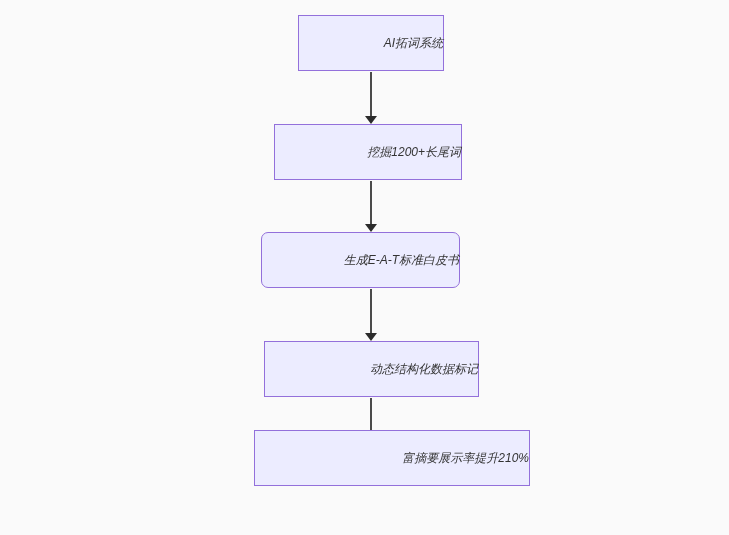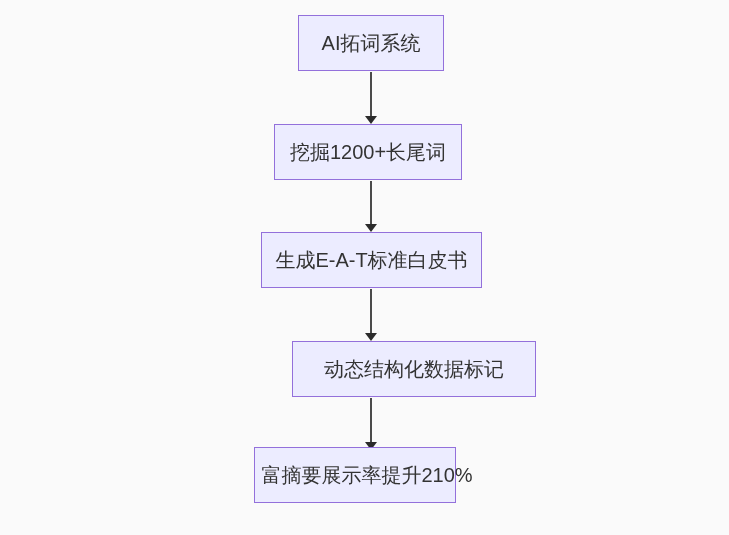--- a/index.html
+++ b/index.html
@@ -17,34 +17,35 @@
     width: 729px;
     height: 535px;
     background: var(--bg);
     font-family: "Liberation Sans", "DejaVu Sans", sans-serif;
     overflow: hidden;
   }
   .node {
     position: absolute;
     display: flex;
     align-items: center;
-    justify-content: center;
+    justify-content: flex-end;
     background: var(--node-fill);
     border: 1.5px solid var(--node-border);
     color: var(--text);
-    font-size: 20px;
+    font-size: 12px;
     line-height: 1;
     white-space: nowrap;
     text-align: center;
+    font-style: italic;
   }
   .n1 { left: 298px; top: 15px;  width: 146px; height: 56px; }
   .n2 { left: 274px; top: 124px; width: 188px; height: 56px; }
-  .n3 { left: 261px; top: 232px; width: 221px; height: 56px; }
-  .n4 { left: 264px; top: 341px; width: 244px; height: 56px; margin-left: 28px; }
-  .n5 { left: 254px; top: 447px; width: 202px; height: 56px; padding-left: 24px; }
+  .n3 { left: 261px; top: 232px; width: 199px; height: 56px; border-radius: 7px; }
+  .n4 { left: 264px; top: 341px; width: 215px; height: 56px; }
+  .n5 { left: 254px; top: 430px; width: 276px; height: 56px; padding-left: 24px; }
 
   .edge-line {
     position: absolute;
     left: 370px;
     width: 2px;
     background: var(--edge);
   }
   .edge-head {
     position: absolute;
     left: 365px;

